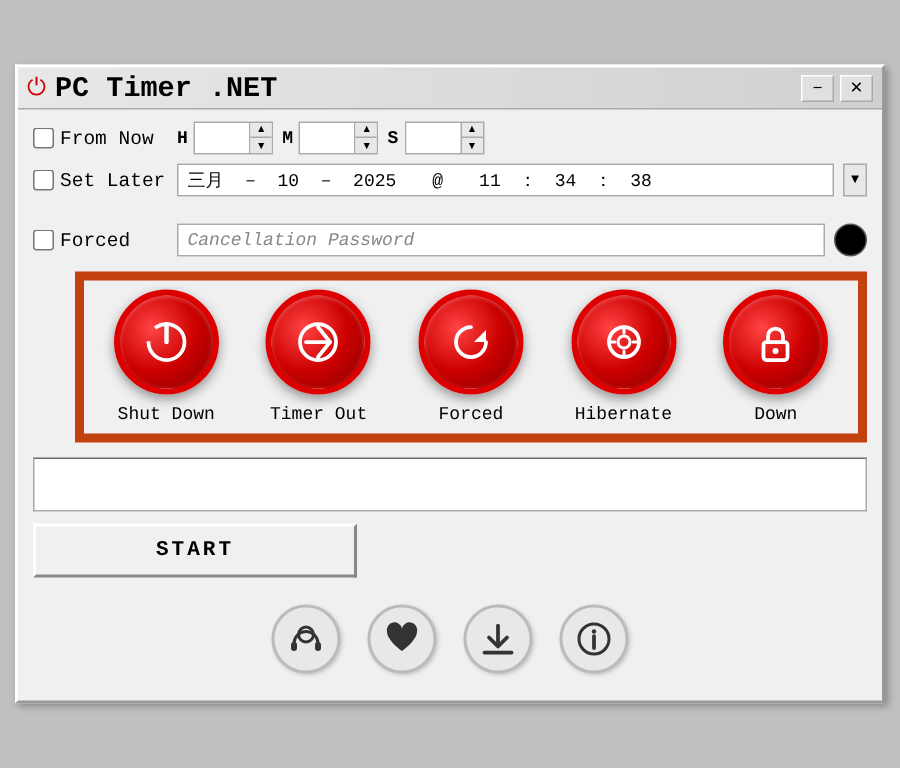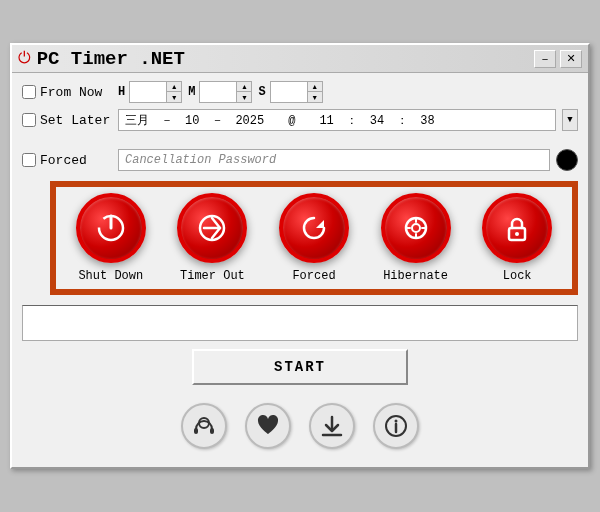--- a/index.html
+++ b/index.html
@@ -233,21 +233,20 @@
     .progress-area {
       background: #fff;
       border: 1px solid #aaa;
       border-top: 1px solid #666;
       height: 36px;
       margin-bottom: 8px;
       padding: 4px;
     }
     .start-btn-container {
       display: flex;
-      justify-content: center;
       margin-bottom: 12px;
     }
     .start-btn {
       background: #f0f0f0;
       border: 2px outset #ccc;
       border-top: 2px solid #fff;
       border-left: 2px solid #fff;
       border-right: 2px solid #888;
       border-bottom: 2px solid #888;
       padding: 8px 80px;
@@ -400,21 +399,21 @@
       </div>
 
       <div class="action-item">
         <div class="action-btn">
           <svg class="btn-svg" viewBox="0 0 36 36" fill="none">
             <rect x="10" y="18" width="16" height="12" rx="2" stroke="white" stroke-width="2.5" fill="none"></rect>
             <path d="M13 18 L13 14 A5 5 0 0 1 23 14 L23 18" stroke="white" stroke-width="2.5" fill="none" stroke-linecap="round"></path>
             <circle cx="18" cy="24" r="2" fill="white"></circle>
           </svg>
         </div>
-        <span class="action-label">Lock</span>
+        <span class="action-label">Down</span>
       </div>
 
     </div>
 
     <div class="progress-area"></div>
 
     <div class="start-btn-container">
       <button class="start-btn">START</button>
     </div>
 

